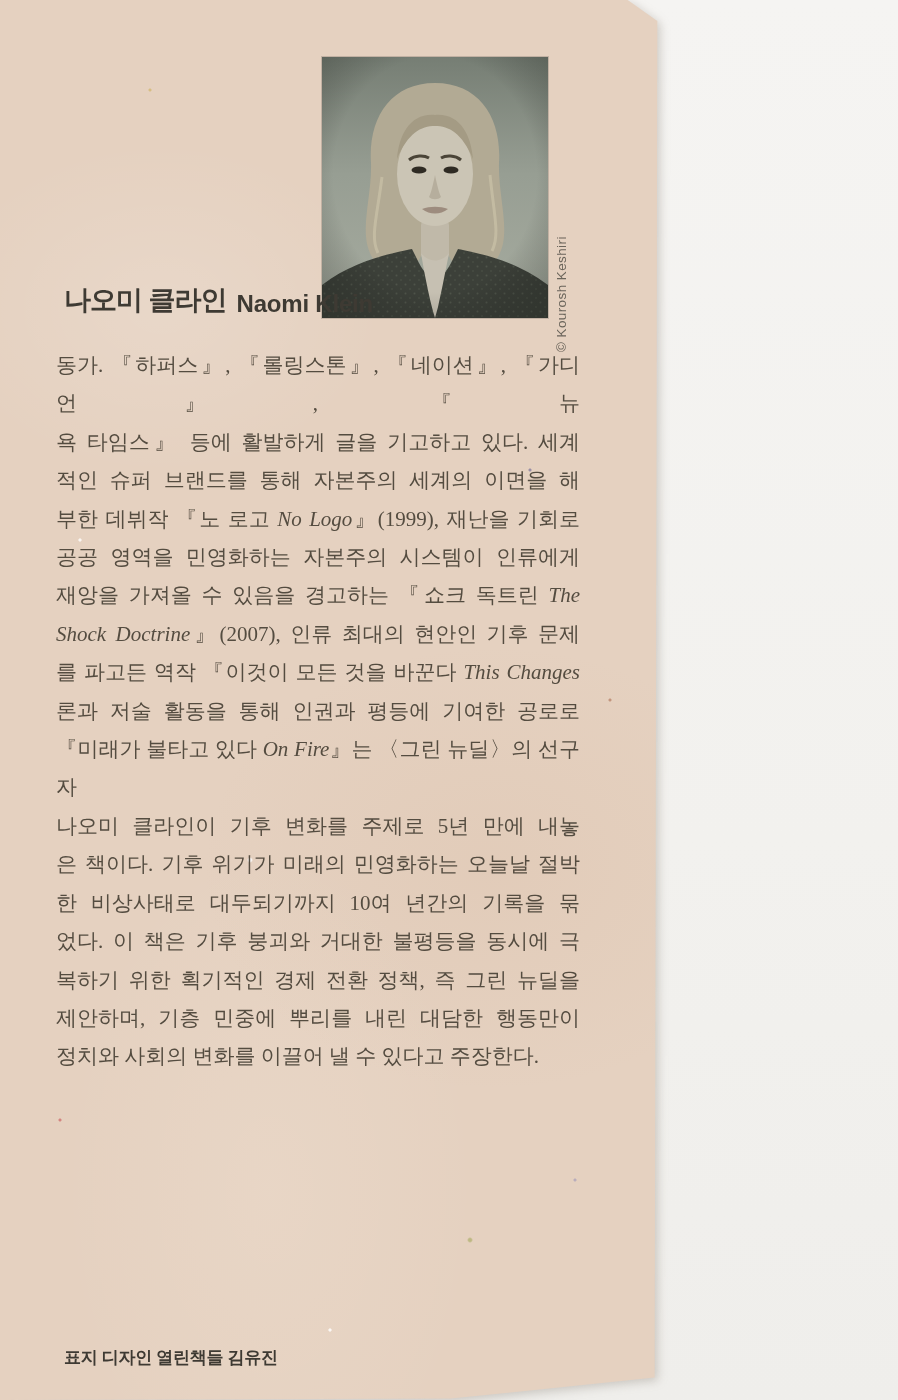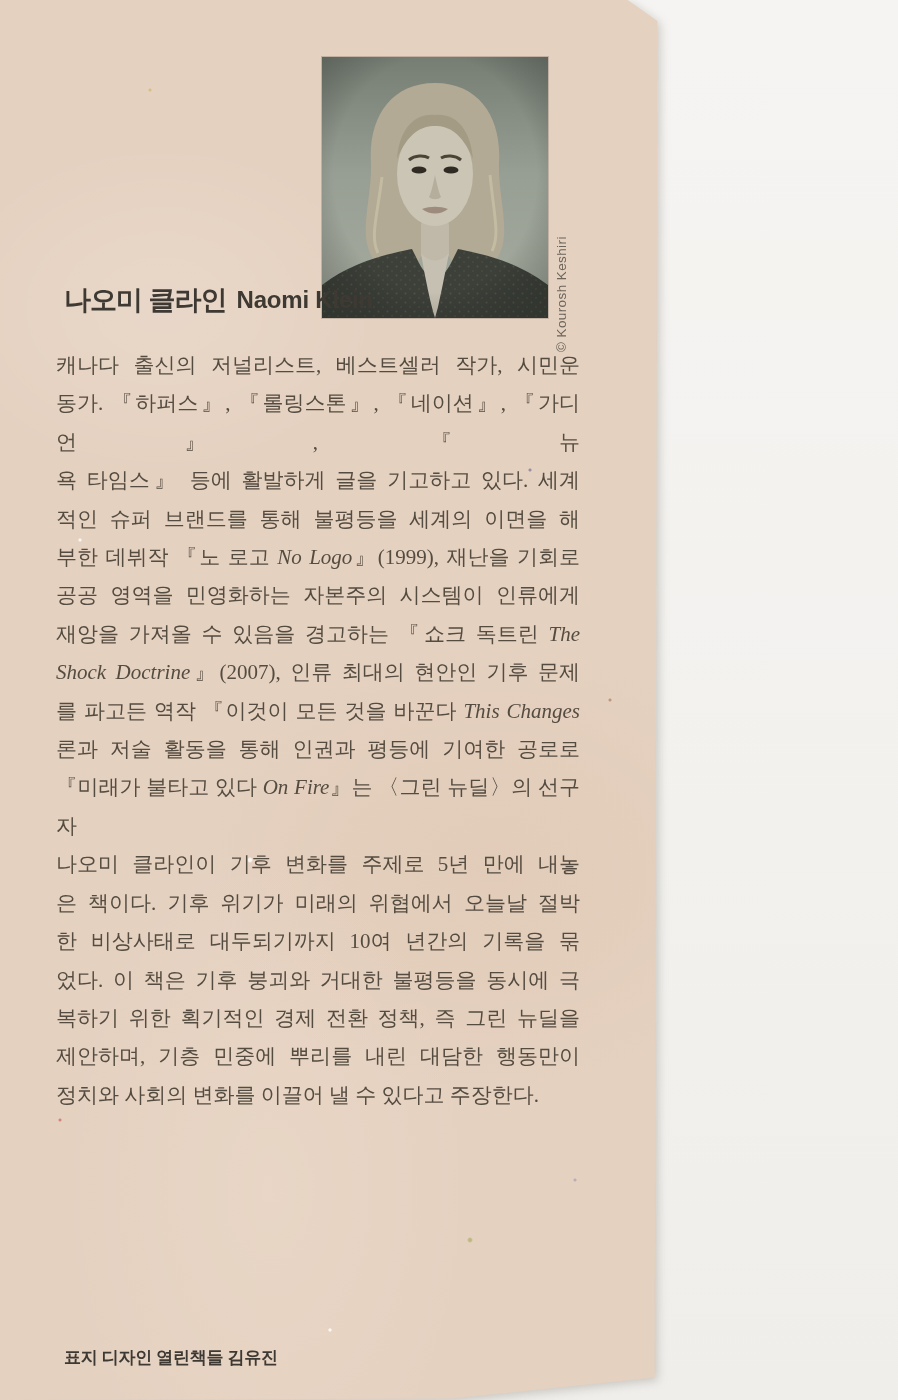--- a/index.html
+++ b/index.html
@@ -43,21 +43,21 @@
   .photo svg{display:block;}
   .photo-credit{
     position:absolute;left:554px;top:352px;
     transform:rotate(-90deg);transform-origin:0 0;
     white-space:nowrap;
     font-size:13.5px;letter-spacing:.4px;
     color:var(--credit,#6b655b);
   }
   .heading{
     position:absolute;left:64px;top:282px;
-    display:flex;align-items:center;gap:10px;
+    display:flex;align-items:flex-end;gap:10px;
     color:var(--heading,#3e3a33);
   }
   .heading .kr{font-size:27px;font-weight:700;letter-spacing:-1px;}
   .heading .en{font-size:24px;font-weight:600;letter-spacing:-0.2px;}
   .bio{
     position:absolute;left:56px;top:346px;width:524px;
     font-family:"Liberation Serif","DejaVu Serif",serif;
     font-size:21px;line-height:38.4px;
     color:var(--text,#544c40);
   }
@@ -127,33 +127,32 @@
 </div>
 
 <div class="photo-credit">© Kourosh Keshiri</div>
 
 <div class="heading">
   <span class="kr">나오미 클라인</span>
   <span class="en">Naomi Klein</span>
 </div>
 
 <div class="bio">
-    <div class="bio-line just"><span>캐나다 출신의 저널리스트, 베스트셀러 작가, 시민운</span></div>
     <div class="bio-line just"><span>동가. 『하퍼스』, 『롤링스톤』, 『네이션』, 『가디언』, 『뉴</span></div>
     <div class="bio-line just"><span>욕 타임스』 등에 활발하게 글을 기고하고 있다. 세계</span></div>
-    <div class="bio-line just"><span>적인 슈퍼 브랜드를 통해 불평등을 세계의 이면을 해</span></div>
+    <div class="bio-line just"><span>적인 슈퍼 브랜드를 통해 자본주의 세계의 이면을 해</span></div>
     <div class="bio-line just"><span>부한 데뷔작 『노 로고 </span><span class="ital">No Logo</span><span>』(1999), 재난을 기회로</span></div>
     <div class="bio-line just"><span>공공 영역을 민영화하는 자본주의 시스템이 인류에게</span></div>
     <div class="bio-line just"><span>재앙을 가져올 수 있음을 경고하는 『쇼크 독트린 </span><span class="ital">The</span></div>
     <div class="bio-line just"><span class="ital">Shock Doctrine</span><span>』(2007), 인류 최대의 현안인 기후 문제</span></div>
     <div class="bio-line just"><span>를 파고든 역작 『이것이 모든 것을 바꾼다 </span><span class="ital">This Changes</span></div>
     <div class="bio-line just"><span>론과 저술 활동을 통해 인권과 평등에 기여한 공로로</span></div>
     <div class="bio-line just"><span>『미래가 불타고 있다 </span><span class="ital">On Fire</span><span>』는 〈그린 뉴딜〉의 선구자</span></div>
     <div class="bio-line just"><span>나오미 클라인이 기후 변화를 주제로 5년 만에 내놓</span></div>
-    <div class="bio-line just"><span>은 책이다. 기후 위기가 미래의 위협에서 오늘날 절박</span></div>
+    <div class="bio-line just"><span>은 책이다. 기후 위기가 미래의 민영화하는 오늘날 절박</span></div>
     <div class="bio-line just"><span>한 비상사태로 대두되기까지 10여 년간의 기록을 묶</span></div>
     <div class="bio-line just"><span>었다. 이 책은 기후 붕괴와 거대한 불평등을 동시에 극</span></div>
     <div class="bio-line just"><span>복하기 위한 획기적인 경제 전환 정책, 즉 그린 뉴딜을</span></div>
     <div class="bio-line just"><span>제안하며, 기층 민중에 뿌리를 내린 대담한 행동만이</span></div>
     <div class="bio-line"><span>정치와 사회의 변화를 이끌어 낼 수 있다고 주장한다.</span></div>
   </div>
 
 <div class="design-credit">표지 디자인 열린책들 김유진</div>
 
 </body></html>

